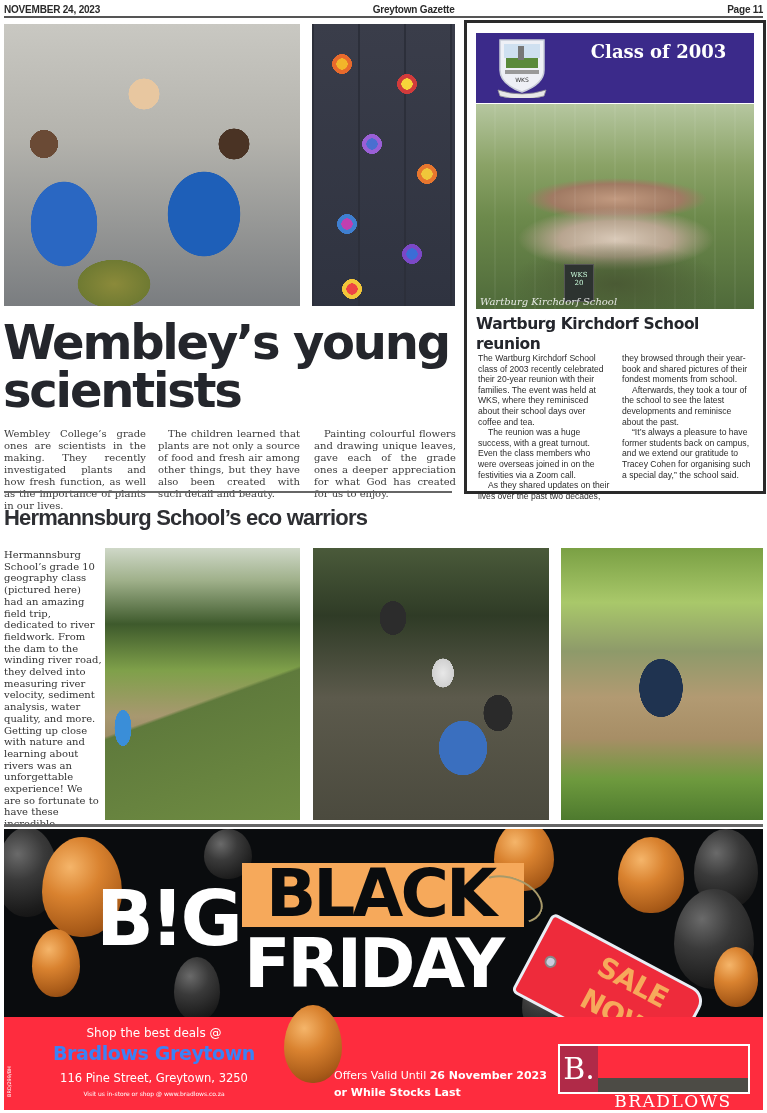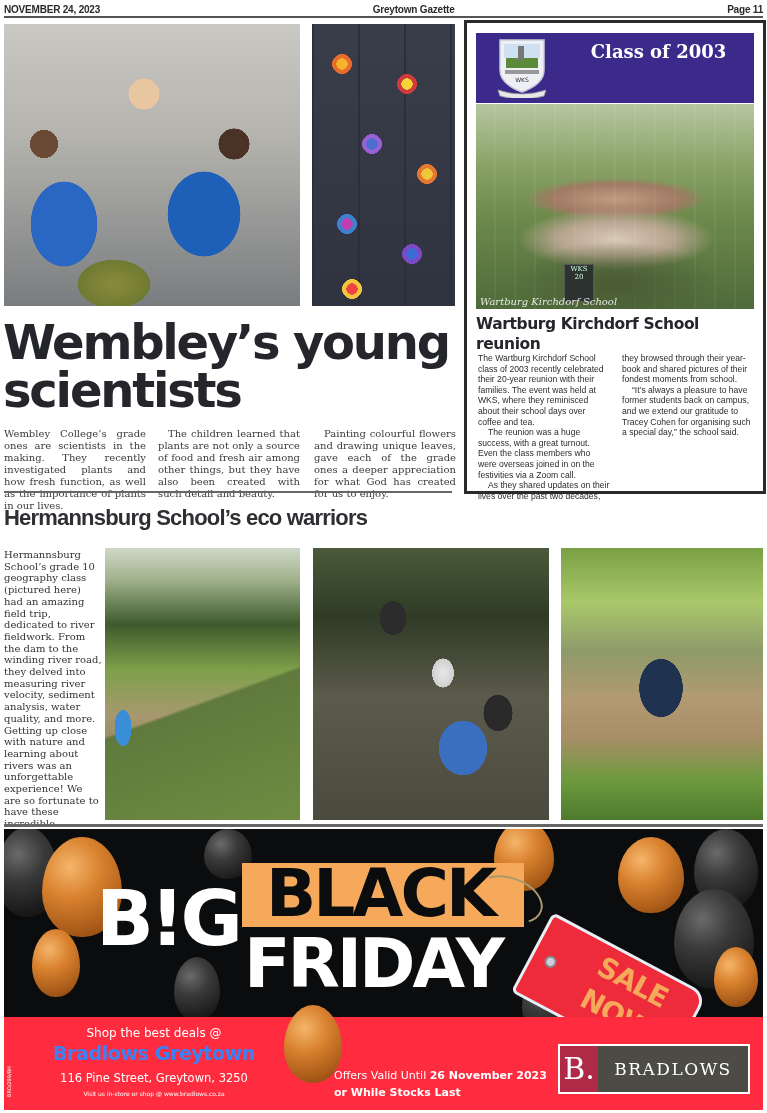--- a/index.html
+++ b/index.html
@@ -45,21 +45,21 @@
   .crest { position: absolute; left: 20px; top: 3px; width: 52px; height: 62px; }
   .class-title { position: absolute; left: 95px; top: 4px; width: 175px; text-align: center; font-family: "DejaVu Serif", serif; font-weight: bold; font-size: 18px; line-height: 29px; color: #fff; }
   .ph-reunion { left: 476px; top: 104px; width: 278px; height: 205px;
     background:
       radial-gradient(ellipse 150px 60px at 140px 180px, #4a5a34 0%, transparent 70%),
       repeating-linear-gradient(90deg, transparent 0 18px, rgba(255,255,255,0.05) 18px 20px),
       radial-gradient(ellipse 140px 45px at 140px 135px, #d9c9b8 0%, #b8a590 40%, transparent 70%),
       radial-gradient(ellipse 130px 30px at 140px 95px, #c29a80 0%, #a07a63 50%, transparent 70%),
       linear-gradient(180deg, #b6c7a0 0%, #8aa266 30%, #6d8a4c 55%, #4f6a3a 100%); }
   .photo-caption-script { position: absolute; left: 4px; bottom: 2px; font-family: "DejaVu Serif", serif; font-style: italic; font-size: 10px; color: rgba(255,255,255,0.85); }
-  .chalkboard { position: absolute; left: 88px; top: 160px; width: 30px; height: 38px; background: #2d3330; border: 1px solid #555; color: #cfd; font-size: 7px; text-align: center; font-family: "DejaVu Serif", serif; }
+  .chalkboard { position: absolute; left: 88px; top: 160px; width: 30px; height: 38px; background: #2d3330; border: 1px solid #555; color: #cfd; font-size: 7px; text-align: center; padding-top: 6px; font-family: "DejaVu Serif", serif; }
   .reunion-headline { position: absolute; left: 476px; top: 314px; width: 280px; font-family: "DejaVu Sans", sans-serif; font-weight: bold; font-size: 15.5px; line-height: 20px; color: #24262c; letter-spacing: -0.4px; }
   .rcol { position: absolute; font-family: "Liberation Sans", sans-serif; font-size: 8.6px; line-height: 10.6px; color: #2b2b2b; }
   .rcol p { text-indent: 0; }
   .rcol p.ind { text-indent: 10px; }
   .r1 { left: 478px; top: 353px; width: 132px; }
   .r2 { left: 622px; top: 353px; width: 132px; }
 
   .headline-herm { position: absolute; left: 4px; top: 503px; font-family: Liberation Sans, sans-serif; font-size: 22px; line-height: 30px; color: #2e2f33; letter-spacing: -0.8px; }
   .herm-text { position: absolute; left: 4px; top: 549px; width: 98px; font-family: "DejaVu Serif", serif; font-size: 10px; line-height: 11.7px; color: #333; }
   .ph-river1 { left: 105px; top: 548px; width: 195px; height: 272px;
@@ -99,21 +99,21 @@
 
   .shop-line { position: absolute; left: 45px; top: 197px; width: 210px; text-align: center; font-family: "DejaVu Sans", sans-serif; font-size: 12px; line-height: 15px; color: #fff; }
   .store-name { position: absolute; left: 30px; top: 212px; width: 240px; text-align: center; font-family: "DejaVu Sans", sans-serif; font-weight: bold; font-size: 19px; line-height: 24px; color: #3b82f6; letter-spacing: -0.4px; }
   .address { position: absolute; left: 45px; top: 241px; width: 210px; text-align: center; font-family: "DejaVu Sans", sans-serif; font-size: 11.5px; line-height: 16px; color: #fff; }
   .visit { position: absolute; left: 45px; top: 260px; width: 210px; text-align: center; font-family: "DejaVu Sans", sans-serif; font-size: 6px; line-height: 10px; color: #fff; }
   .ref-code { position: absolute; left: 2px; top: 226px; width: 40px; font-family: "DejaVu Sans", sans-serif; font-size: 5px; color: #fff; transform: rotate(-90deg); transform-origin: left top; }
   .offers { position: absolute; left: 330px; top: 238px; width: 230px; font-family: "DejaVu Sans", sans-serif; font-size: 11px; line-height: 17px; color: #fff; }
   .offers b { font-weight: bold; }
   .bradlows-logo { position: absolute; left: 554px; top: 215px; width: 192px; height: 50px; border: 2px solid #fff; display: flex; }
   .logo-mark { width: 38px; height: 100%; background: #b02a48; color: #fff; font-family: "DejaVu Serif", serif; font-size: 30px; line-height: 46px; text-align: center; }
-  .logo-name { flex: 1; background: #4c4b45; color: #fff; font-family: "DejaVu Serif", serif; font-size: 17px; letter-spacing: 1.5px; line-height: 46px; text-align: center; }
+  .logo-name { flex: 1; background: #4c4b45; color: #fff; font-family: "DejaVu Serif", serif; font-size: 17px; letter-spacing: 1.5px; line-height: 46px; text-align: center; margin-top: 32px; }
 </style>
 </head>
 <body>
 
 <div class="masthead">
   <span>NOVEMBER 24, 2023</span>
   <span>Greytown Gazette</span>
   <span>Page 11</span>
 </div>
 <div class="masthead-rule"></div>
@@ -150,20 +150,21 @@
   <div class="photo-caption-script">Wartburg Kirchdorf School</div>
 </div>
 <h2 class="reunion-headline">Wartburg Kirchdorf School reunion</h2>
 <div class="rcol r1">
   <p>The Wartburg Kirchdorf School class of 2003 recently celebrated their 20-year reunion with their families. The event was held at WKS, where they reminisced about their school days over coffee and tea.</p>
   <p class="ind">The reunion was a huge success, with a great turnout. Even the class members who were overseas joined in on the festivities via a Zoom call.</p>
   <p class="ind">As they shared updates on their lives over the past two decades,</p>
 </div>
 <div class="rcol r2">
   <p>they browsed through their year-book and shared pictures of their fondest moments from school.</p>
+  <p class="ind">Afterwards, they took a tour of the school to see the latest developments and reminisce about the past.</p>
   <p class="ind">“It’s always a pleasure to have former students back on campus, and we extend our gratitude to Tracey Cohen for organising such a special day,” the school said.</p>
 </div>
 
 <h2 class="headline-herm">Hermannsburg School’s eco warriors</h2>
 <div class="herm-text">
   <p>Hermannsburg School’s grade 10 geography class (pictured here) had an amazing field trip, dedicated to river fieldwork. From the dam to the winding river road, they delved into measuring river velocity, sediment analysis, water quality, and more.</p>
   <p>Getting up close with nature and learning about rivers was an unforgettable experience! We are so fortunate to have these incredible treasures right on our doorstep.</p>
 </div>
 <div class="photo ph-river1" title="Learners measuring a river with tape"></div>
 <div class="photo ph-river2" title="Learners gathered in a rocky stream"></div>

